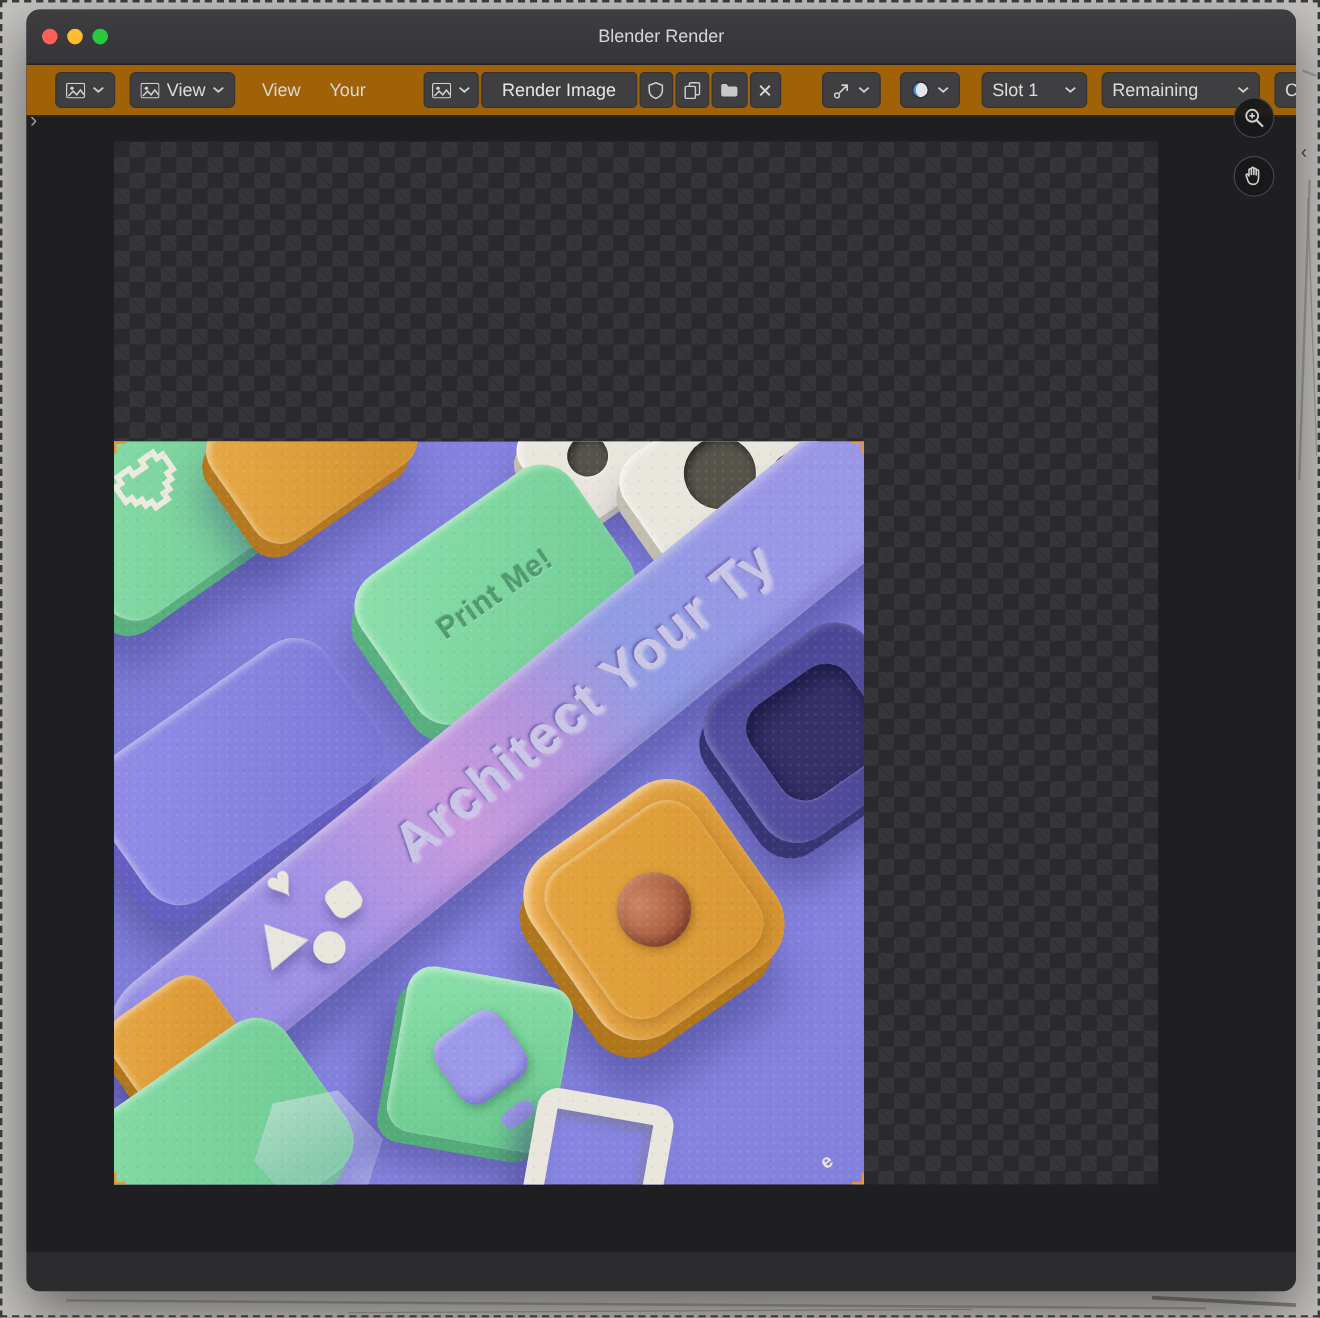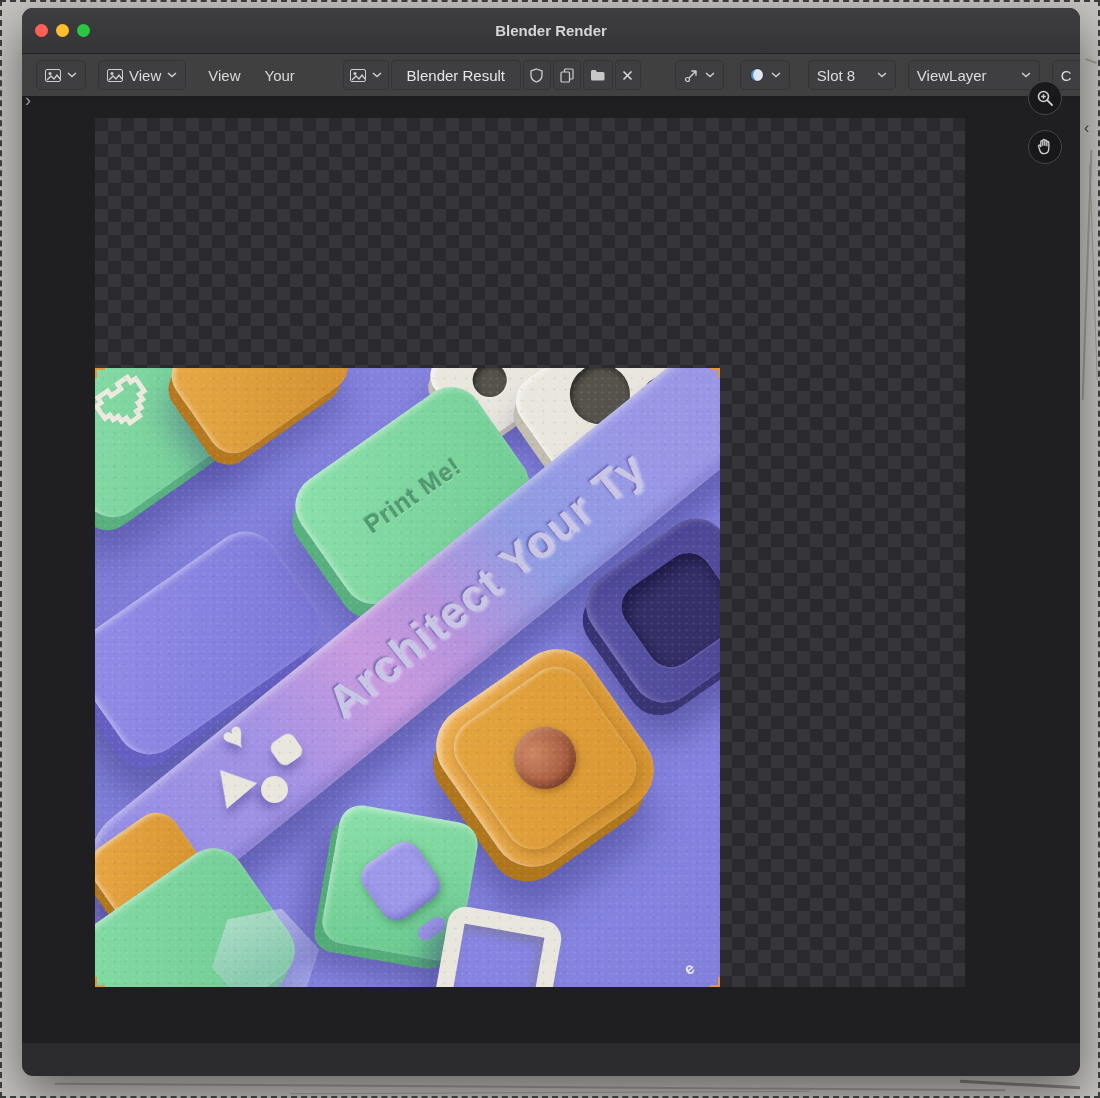--- a/index.html
+++ b/index.html
@@ -13,25 +13,25 @@
 
   
   .window{position:absolute;left:22px;top:8px;width:1058px;height:1068px;background:#2c2c2e;
     border-radius:11px;box-shadow:0 18px 50px rgba(0,0,0,.5);overflow:hidden;z-index:5}
 
   .titlebar{height:46px;background:linear-gradient(#3e3e41,#353538);border-bottom:1px solid #1f1f21;
     position:relative;display:flex;align-items:center}
   .lights{display:flex;gap:8px;margin-left:13px;z-index:2}
   .light{width:13px;height:13px;border-radius:50%}
   .light.red{background:#ff5f57}.light.yellow{background:#febc2e}.light.green{background:#28c840}
-  .title{position:absolute;left:0;right:0;text-align:center;font-weight:bold;font-size:15px;color:#d6d6d8}
-
-  
-  .toolbar{height:43px;background:#404040;border-bottom:1px solid #1c1c1e;display:flex;align-items:center;
-    padding-left:14px;white-space:nowrap;overflow:hidden}
+  .title{position:absolute;left:0;right:0;text-align:center;font-weight:normal;font-size:15px;color:#d6d6d8}
+
+  
+  .toolbar{height:43px;background:#a16207;border-bottom:1px solid #1c1c1e;display:flex;align-items:center;
+    padding-left:24px;white-space:nowrap;overflow:hidden}
   .btn{background:#3f3f42;border:1px solid #343437;border-radius:5px;height:30px;display:inline-flex;
     align-items:center;gap:6px;padding:0 8px;color:#dcdcdc;font-size:15px;flex:none}
   .menu-label{color:#d8d8d8;font-size:15px;padding:0 8px;flex:none}
   .grp{display:flex;gap:2px;flex:none}
   .grp .btn{border-radius:4px}
   .name-field{width:130px;justify-content:center;color:#e6e6e6}
   .sq-btn{width:28px;justify-content:center;padding:0}
   .ml12{margin-left:12px}.ml14{margin-left:14px}.ml8{margin-left:8px}.ml40{margin-left:40px}
   .ml34{margin-left:34px}.ml16{margin-left:16px}.ml18{margin-left:18px}
   .slot-btn{width:88px;justify-content:space-between}
@@ -191,21 +191,21 @@
       <div class="btn" style="padding:0 6px">
         <svg width="16" height="13" viewBox="0 0 16 13">
             <rect x="0.5" y="0.5" width="15" height="12" rx="1.5" fill="none" stroke="#cfcfcf"></rect>
             <circle cx="5" cy="4.5" r="1.5" fill="#cfcfcf"></circle>
             <path d="M2 11l4-4 3 3 3-4 3 4" fill="none" stroke="#cfcfcf" stroke-width="1.3"></path>
           </svg>
         <svg width="10" height="6" viewBox="0 0 10 6">
             <path d="M1 1l4 3.5L9 1" fill="none" stroke="#cfcfcf" stroke-width="1.5"></path>
           </svg>
       </div>
-      <div class="btn name-field">Blender Result</div>
+      <div class="btn name-field">Render Image</div>
       <div class="btn sq-btn">
         <svg width="13" height="15" viewBox="0 0 13 15">
             <path d="M6.5 1L12 3v4.2c0 3.4-2.2 5.6-5.5 6.8C3.2 12.8 1 10.6 1 7.2V3z" fill="none" stroke="#cfcfcf" stroke-width="1.3"></path>
           </svg>
       </div>
       <div class="btn sq-btn">
         <svg width="14" height="15" viewBox="0 0 14 15">
             <rect x="4.5" y="1" width="8.5" height="10" rx="1" fill="none" stroke="#cfcfcf" stroke-width="1.2"></rect>
             <rect x="1" y="4" width="8.5" height="10" rx="1" fill="#3f3f42" stroke="#cfcfcf" stroke-width="1.2"></rect>
           </svg>
@@ -237,28 +237,28 @@
           <circle cx="8" cy="8" r="6.5" fill="#dfe6ee"></circle>
           <path d="M8 1.5a6.5 6.5 0 100 13c-2.5-1.8-3.8-4-3.8-6.5S5.5 3.3 8 1.5z" fill="#4a8fd4"></path>
           <circle cx="8" cy="8" r="6.5" fill="none" stroke="#2a2a2c"></circle>
         </svg>
       <svg width="10" height="6" viewBox="0 0 10 6">
           <path d="M1 1l4 3.5L9 1" fill="none" stroke="#cfcfcf" stroke-width="1.5"></path>
         </svg>
     </div>
 
     <div class="btn slot-btn ml18">
-      <span>Slot 8</span>
+      <span>Slot 1</span>
       <svg width="10" height="6" viewBox="0 0 10 6">
           <path d="M1 1l4 3.5L9 1" fill="none" stroke="#cfcfcf" stroke-width="1.5"></path>
         </svg>
     </div>
 
     <div class="btn layer-btn ml12">
-      <span>ViewLayer</span>
+      <span>Remaining</span>
       <svg width="10" height="6" viewBox="0 0 10 6">
           <path d="M1 1l4 3.5L9 1" fill="none" stroke="#cfcfcf" stroke-width="1.5"></path>
         </svg>
     </div>
 
     <div class="btn pass-btn ml12">
       <span>C</span>
     </div>
   </div>
 

